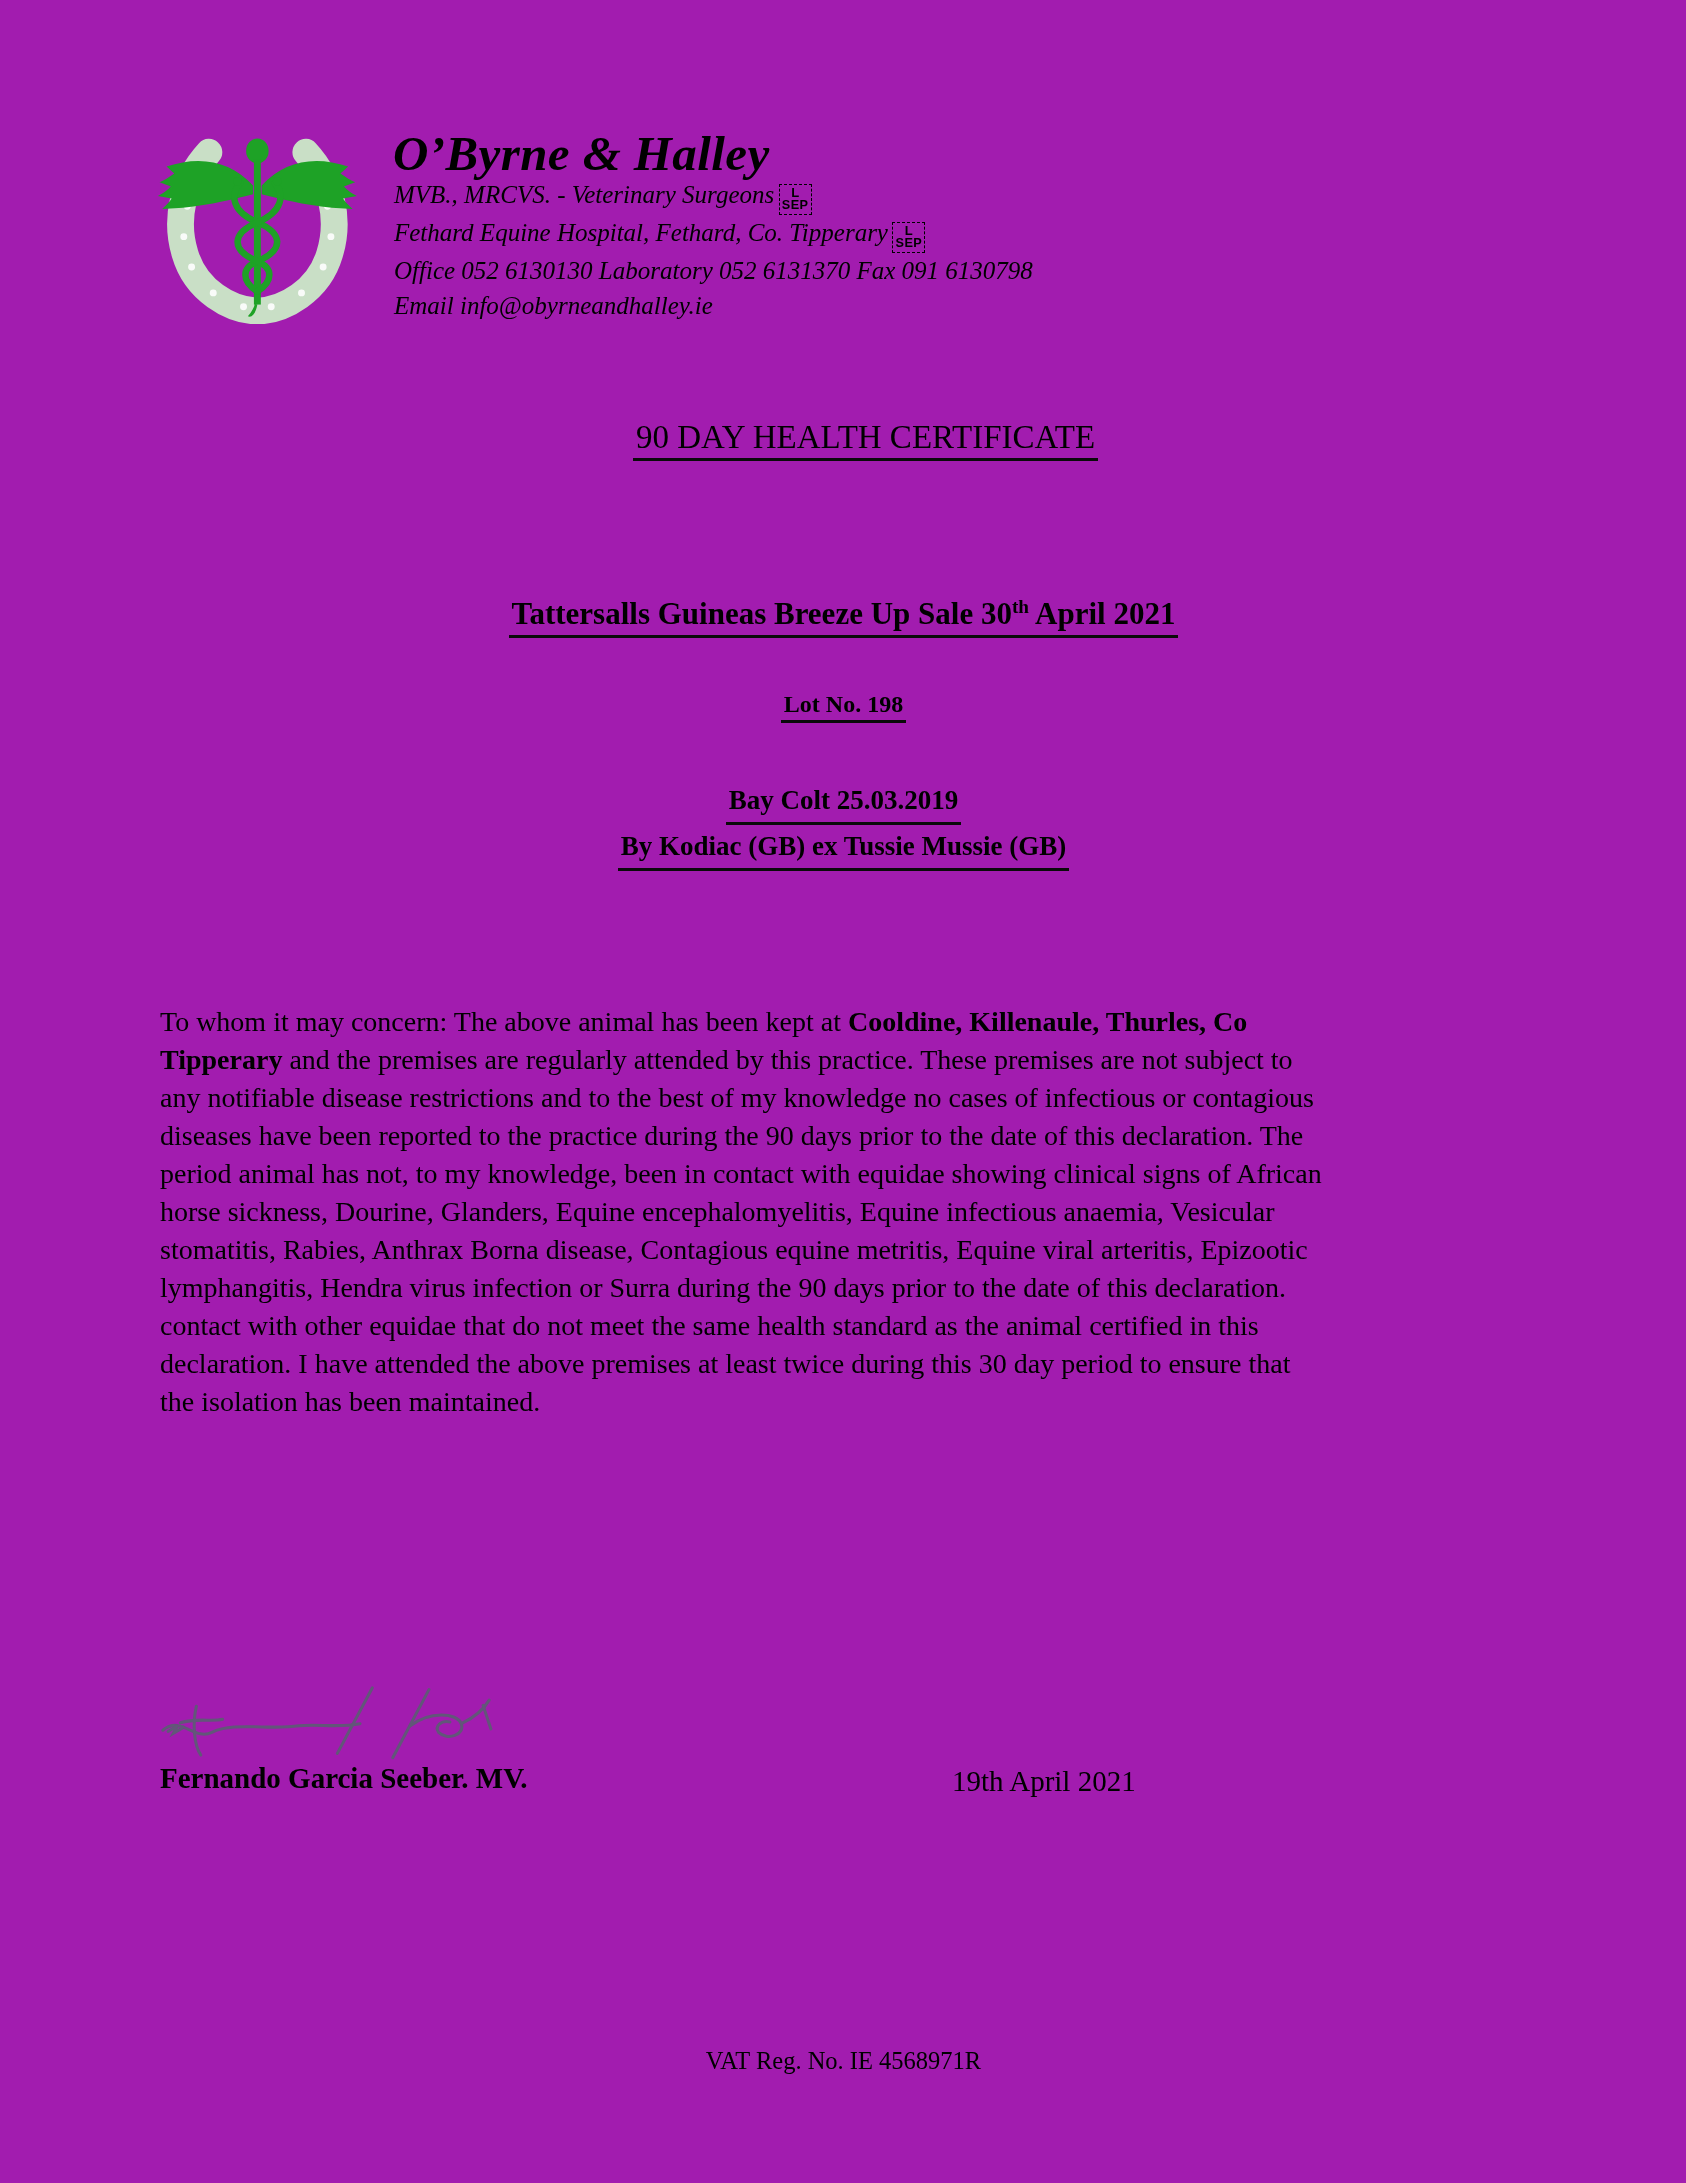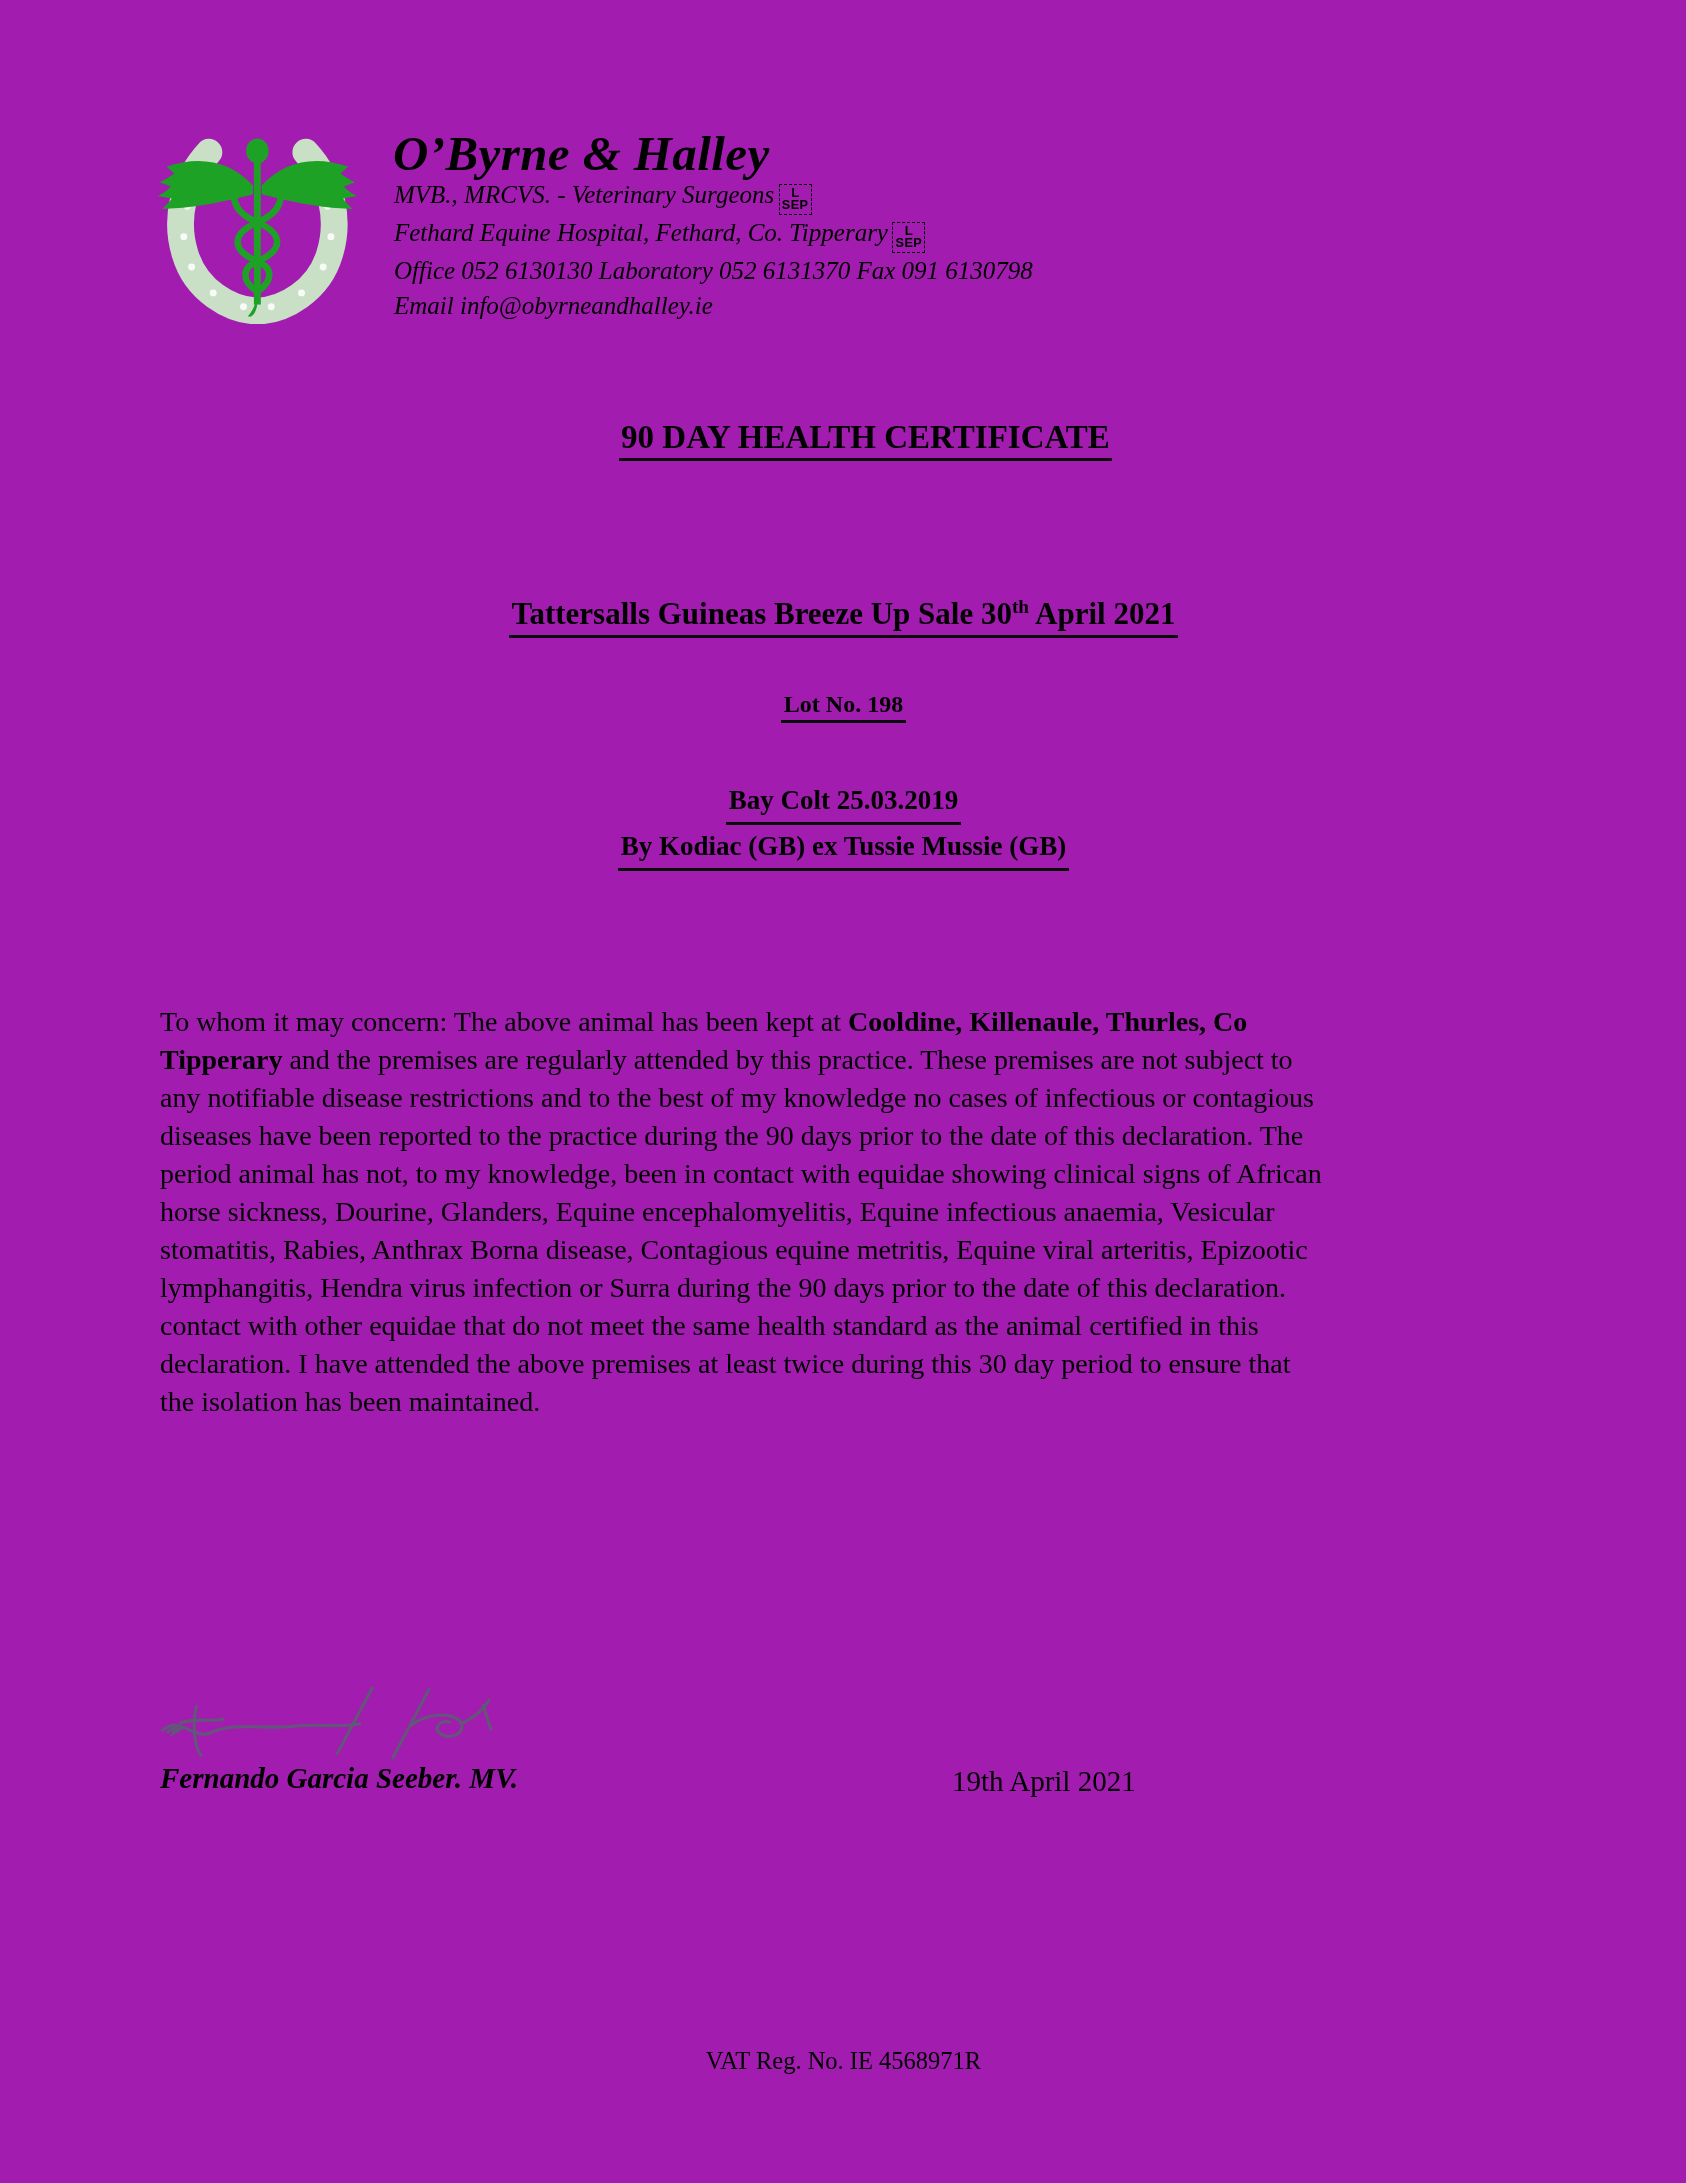--- a/index.html
+++ b/index.html
@@ -27,36 +27,36 @@
     display:inline-block;vertical-align:-6.1px;margin-left:4.4px;
     border:1.7px dashed #000;padding:1.3px 2.2px;text-align:center;
     font-family:"Liberation Sans","DejaVu Sans",sans-serif;
     font-style:normal;font-weight:bold;line-height:1;
   }
   .sep-box .sep-top{display:block;font-size:13px;line-height:13px;}
   .sep-box .sep-bottom{display:block;font-size:12.7px;line-height:13.5px;letter-spacing:0.4px;}
   
   .center-row{position:absolute;left:0;right:0;text-align:center;white-space:nowrap;}
   .u{display:inline-block;border-bottom:3.9px solid #0a0a0a;padding:0 2.6px 2.2px 2.6px;}
-  .h-main{top:419px;font-size:33px;font-weight:bold;padding-left:44px;}
+  .h-main{top:419px;font-size:33px;font-weight:normal;padding-left:44px;}
   .h-sale{top:596px;font-size:31px;font-weight:bold;}
   .h-sale .sup{font-size:0.62em;vertical-align:super;}
   .h-lot{top:691px;font-size:24px;font-weight:bold;}
   .h-horse{top:780px;font-size:27px;font-weight:bold;line-height:40px;}
   .h-horse .hline{margin-bottom:0.9px;}
   
   .body-text{
     position:absolute;left:160px;top:1003px;width:1410px;
     font-size:28px;line-height:38px;
   }
   .body-line{white-space:nowrap;}
   .body-line .bold{font-weight:bold;}
   
   .signature-svg{position:absolute;left:155px;top:1680px;width:349px;height:83px;}
-  .sig-name{position:absolute;left:160px;top:1762px;font-size:29px;font-weight:bold;white-space:nowrap;font-style:italic;}
+  .sig-name{position:absolute;left:160px;top:1762px;font-size:29px;font-weight:bold;white-space:nowrap;}
   .sig-date{position:absolute;left:952px;top:1765px;font-size:29px;white-space:nowrap;}
   
   .footer{position:absolute;left:0;right:0;top:2047px;text-align:center;font-size:24.5px;}
 </style>
 </head>
 <body>
 
 <div class="page">
 
   <svg class="logo" viewBox="0 0 520 470" aria-hidden="true">

